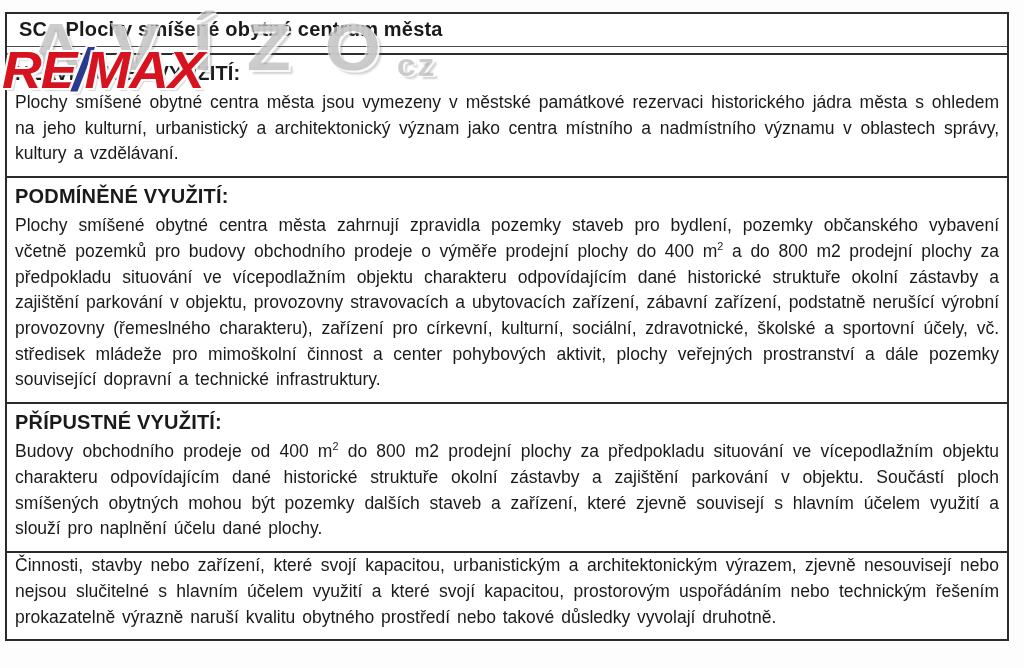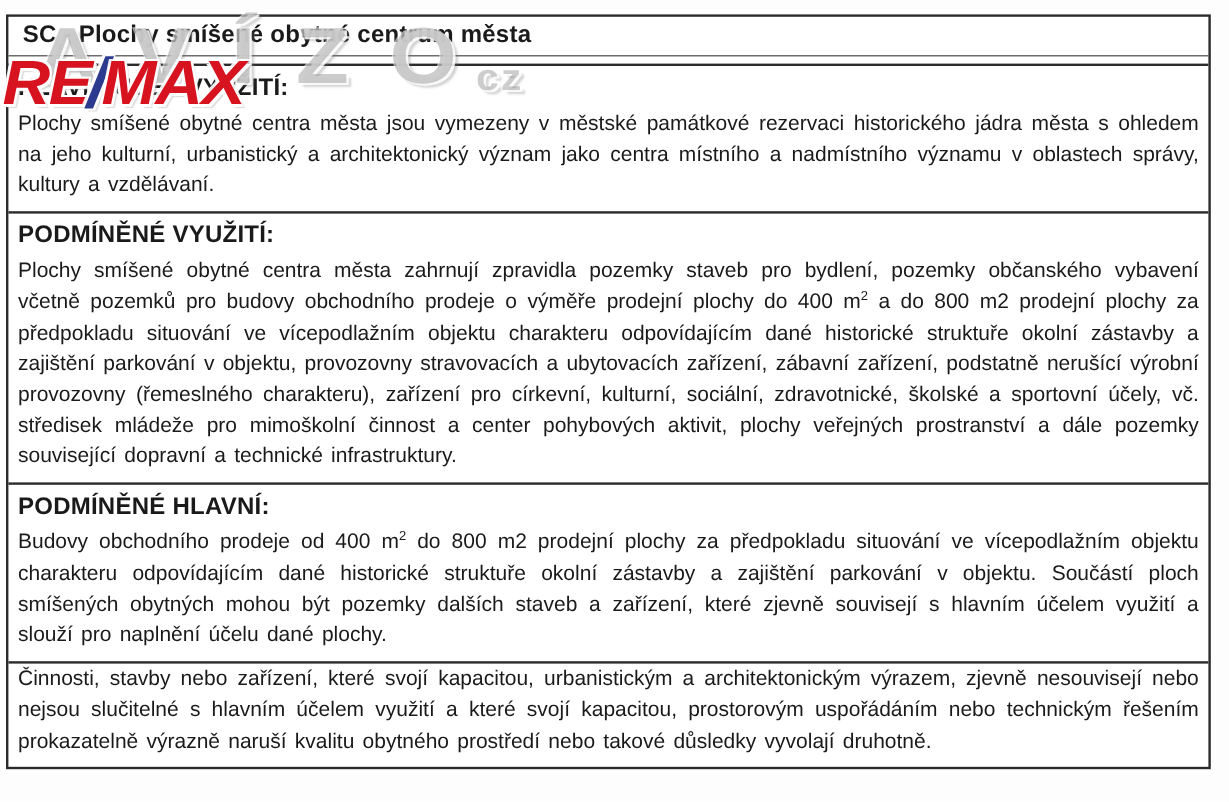--- a/index.html
+++ b/index.html
@@ -121,21 +121,21 @@
       <div class="section-heading">HLAVNÍ ÚČEL VYUŽITÍ:</div>
       <p class="section-paragraph">Plochy smíšené obytné centra města jsou vymezeny v městské památkové rezervaci historického jádra města s ohledem na jeho kulturní, urbanistický a architektonický význam jako centra místního a nadmístního významu v oblastech správy, kultury a vzdělávaní.</p>
     </div>
 
     <div class="section">
       <div class="section-heading">PODMÍNĚNÉ VYUŽITÍ:</div>
       <p class="section-paragraph"><span>Plochy smíšené obytné centra města zahrnují zpravidla pozemky staveb pro bydlení, pozemky občanského vybavení včetně pozemků pro budovy obchodního prodeje o výměře prodejní plochy do 400 m</span><sup>2</sup><span> a do 800 m2 prodejní plochy za předpokladu situování ve vícepodlažním objektu charakteru odpovídajícím dané historické struktuře okolní zástavby a zajištění parkování v objektu, provozovny stravovacích a ubytovacích zařízení, zábavní zařízení, podstatně nerušící výrobní provozovny (řemeslného charakteru), zařízení pro církevní, kulturní, sociální, zdravotnické, školské a sportovní účely, vč. středisek mládeže pro mimoškolní činnost a center pohybových aktivit, plochy veřejných prostranství a dále pozemky související dopravní a technické infrastruktury.</span></p>
     </div>
 
     <div class="section">
-      <div class="section-heading">PODMÍNĚNÉ HLAVNÍ:</div>
+      <div class="section-heading">PŘÍPUSTNÉ VYUŽITÍ:</div>
       <p class="section-paragraph"><span>Budovy obchodního prodeje od 400 m</span><sup>2</sup><span> do 800 m2 prodejní plochy za předpokladu situování ve vícepodlažním objektu charakteru odpovídajícím dané historické struktuře okolní zástavby a zajištění parkování v objektu. Součástí ploch smíšených obytných mohou být pozemky dalších staveb a zařízení, které zjevně souvisejí s hlavním účelem využití a slouží pro naplnění účelu dané plochy.</span></p>
     </div>
 
     <div class="section">
       <p class="section-paragraph">Činnosti, stavby nebo zařízení, které svojí kapacitou, urbanistickým a architektonickým výrazem, zjevně nesouvisejí nebo nejsou slučitelné s hlavním účelem využití a které svojí kapacitou, prostorovým uspořádáním nebo technickým řešením prokazatelně výrazně naruší kvalitu obytného prostředí nebo takové důsledky vyvolají druhotně.</p>
     </div>
 
   </div>
 
   <div class="wm wm-avizo"><span>AVÍZO</span><span class="suffix">cz</span></div>

